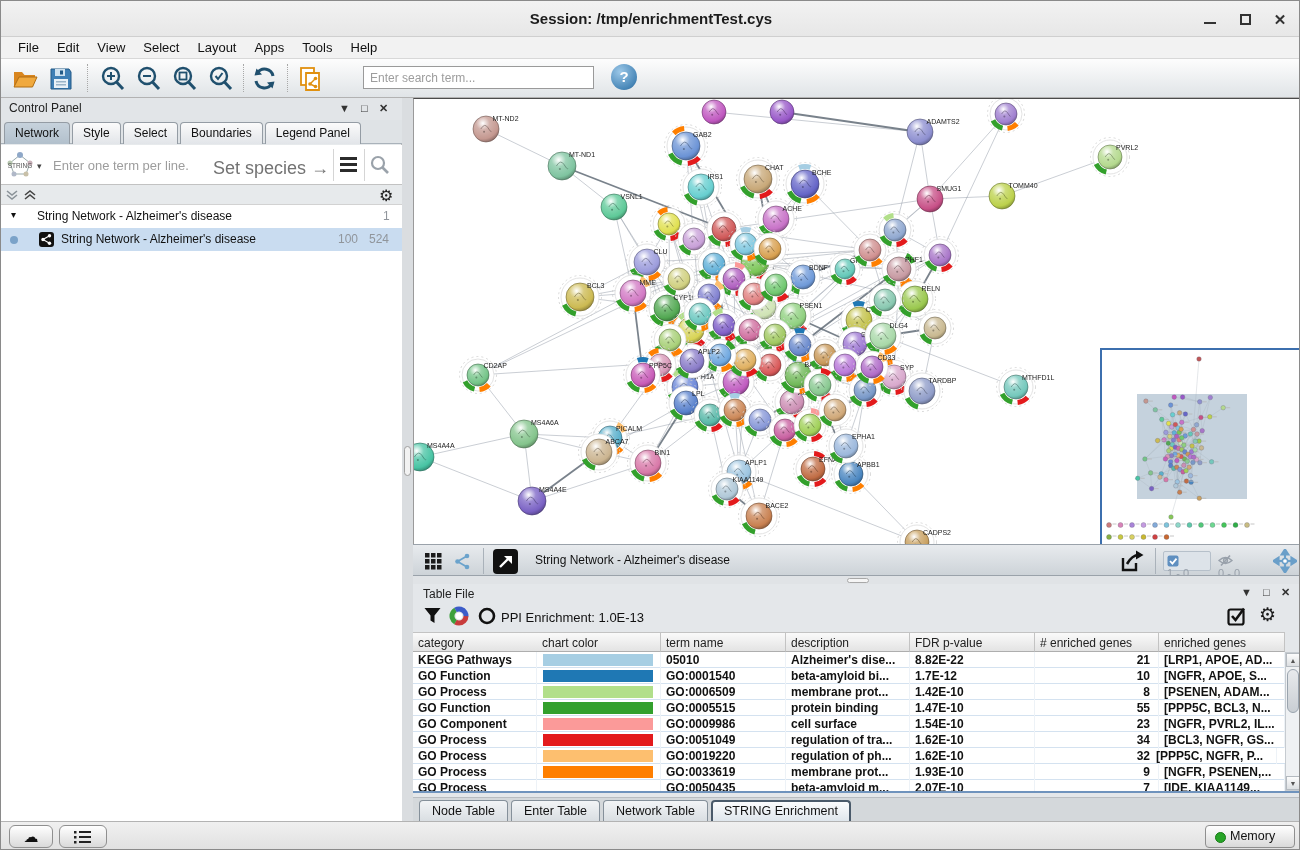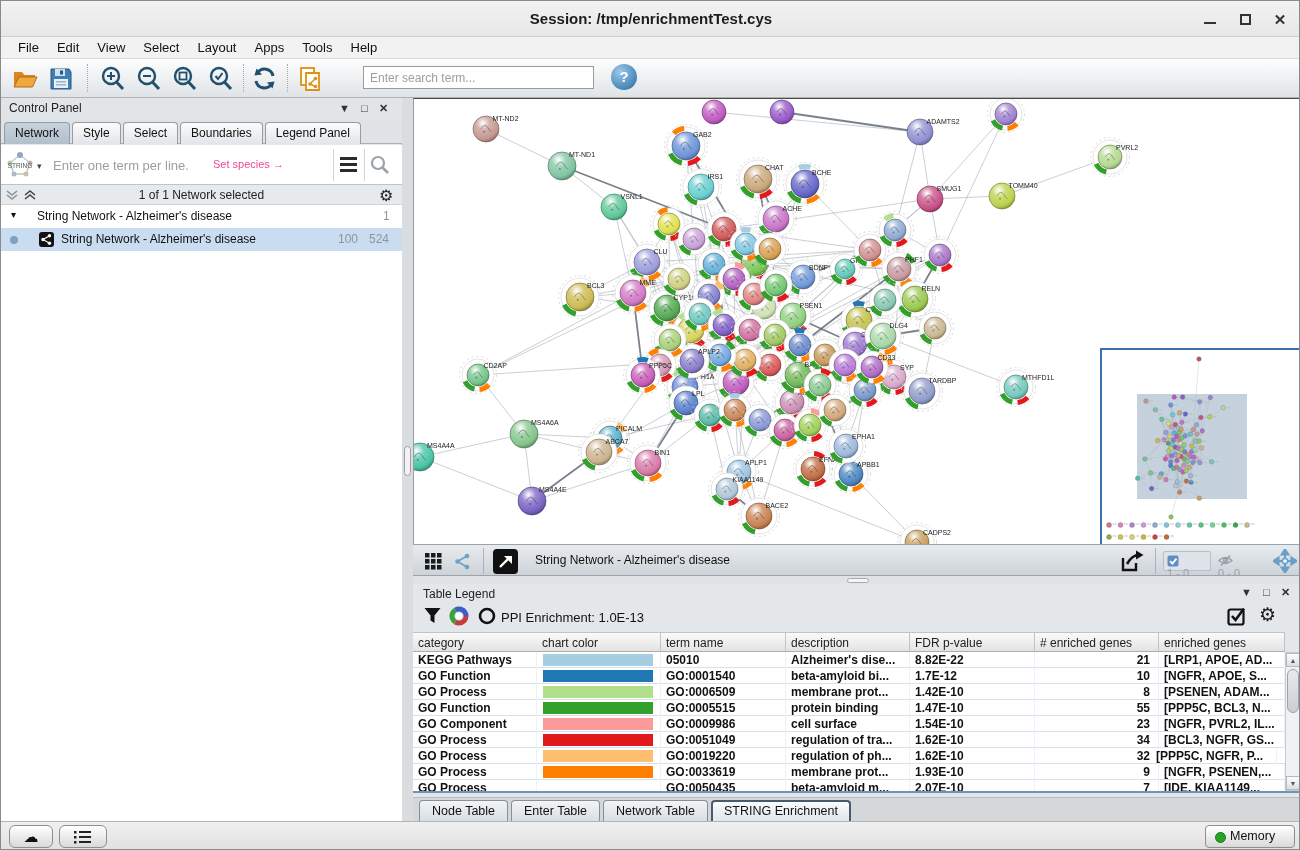--- a/index.html
+++ b/index.html
@@ -28,21 +28,21 @@
   #cp-header{left:0;top:0;width:401px;height:22px;background:#e2e5e8;}
   #cp-title{left:8px;top:3px;font-size:12px;color:#222;}
   .panel-ico{top:4px;font-size:11px;color:#333;}
   #cp-tabs{left:0;top:22px;width:401px;height:24px;background:#dfe3e6;border-bottom:1px solid #a9b2ba;padding-left:3px;padding-top:2px;}
   .ctab{display:inline-block;height:22px;padding:3px 10px 0 10px;font-size:12px;color:#111;border:1px solid #949ca4;border-bottom:none;border-radius:4px 4px 0 0;background:linear-gradient(#fbfbfb,#e2e5e9);margin-right:2px;}
   .ctab.active{background:linear-gradient(#c6d2dc,#b2c0cc);font-weight:normal;}
   #string-bar{left:0;top:47px;width:401px;height:40px;background:#ffffff;border-bottom:1px solid #c2c2c2;}
   #string-logo{left:2px;top:4px;width:34px;height:32px;}
   #string-caret{left:36px;top:16px;font-size:9px;color:#444;}
   #string-input{left:50px;top:8px;width:155px;height:24px;border:none;font-size:13px;color:#333;outline:none;position:absolute;font-family:"Liberation Sans",sans-serif;}
-  #species-hint{left:212px;top:13px;font-size:11px;color:#ec4899;}
+  #species-hint{left:212px;top:13px;font-size:18px;color:#737373;}
   .sbar-sep{top:4px;width:1px;height:32px;background:#d5d5d5;}
   #hamburger{left:337px;top:11px;width:22px;height:18px;}
   #hamburger .hb{position:absolute;left:2px;width:17px;height:3px;background:#2b2b2b;}
   #string-search-ico{left:368px;top:9px;width:22px;height:22px;}
   #sel-row{left:0;top:87px;width:401px;height:20px;background:#e7eaec;border-bottom:1px solid #d2d2d2;}
   #sel-text{width:100%;text-align:center;font-size:12px;color:#222;top:3px;}
   #net-tree{left:0;top:107px;width:401px;height:616px;background:#ffffff;}
   .tree-row{left:0;width:401px;height:23px;}
   #tree-row-net{top:23px;background:#c9dcf0;}
   .tree-label{font-size:12px;color:#111;top:4px;}
@@ -218,21 +218,20 @@
           <line x1="13.5" y1="13.5" x2="19" y2="19" stroke="#9aa2aa" stroke-width="2.6"></line>
         </svg>
     </div>
     <div id="sel-row" class="abs">
       <svg class="abs" style="left:4px;top:4px" width="34" height="13">
         <polyline points="2,2 7,6 12,2" fill="none" stroke="#8a9298" stroke-width="1.6"></polyline>
           <polyline points="2,6 7,10 12,6" fill="none" stroke="#8a9298" stroke-width="1.6"></polyline>
         <polyline points="20,6 25,2 30,6" fill="none" stroke="#444" stroke-width="1.6"></polyline>
           <polyline points="20,10 25,6 30,10" fill="none" stroke="#444" stroke-width="1.6"></polyline>
       </svg>
-      <div id="sel-text" class="abs">1 of 1 Network selected</div>
       <span class="abs" style="left:378px;top:1px;font-size:16px;color:#222">⚙</span>
     </div>
     <div id="net-tree" class="abs">
       <div class="tree-row abs" style="top:0">
         <span class="abs" style="left:10px;top:4px;font-size:10px;color:#111">▾</span>
         <span class="tree-label abs" style="left:36px">String Network - Alzheimer's disease</span>
         <span class="tree-num abs" style="left:382px">1</span>
       </div>
       <div id="tree-row-net" class="tree-row abs">
         <span id="tree-dot" class="abs"></span>
@@ -2404,21 +2403,21 @@
         </g>
         <circle cx="12" cy="12" r="2.6" fill="#fff" stroke="#6a9fc9" stroke-width="1.5"></circle>
     </svg>
   </div>
 
   <div id="hsplitter" class="abs">
       <div class="grip"></div>
     </div>
 
   <div id="tpanel" class="abs">
-    <span id="tp-title" class="abs">Table Legend</span>
+    <span id="tp-title" class="abs">Table File</span>
     <span class="panel-ico abs" style="left:828px;top:2px">▼</span>
     <span class="panel-ico abs" style="left:850px;top:2px">□</span>
     <span class="panel-ico abs" style="left:868px;top:2px;font-weight:bold">✕</span>
     <div id="tp-toolbar" class="abs">
       <svg class="abs" style="left:10px;top:4px" width="20" height="20">
           <path d="M1.5 2 h16 l-6 7.5 V17 l-4 -2.5 V9.5 Z" fill="#111"></path>
         </svg>
       <svg class="abs" style="left:36px;top:4px" width="20" height="20">
         <circle cx="10" cy="10" r="7" fill="none" stroke="#c83c3c" stroke-width="5" stroke-dasharray="14.7 29.3"></circle>
         <circle cx="10" cy="10" r="7" transform="rotate(120 10 10)" fill="none" stroke="#3ca03c" stroke-width="5" stroke-dasharray="14.7 29.3"></circle>

